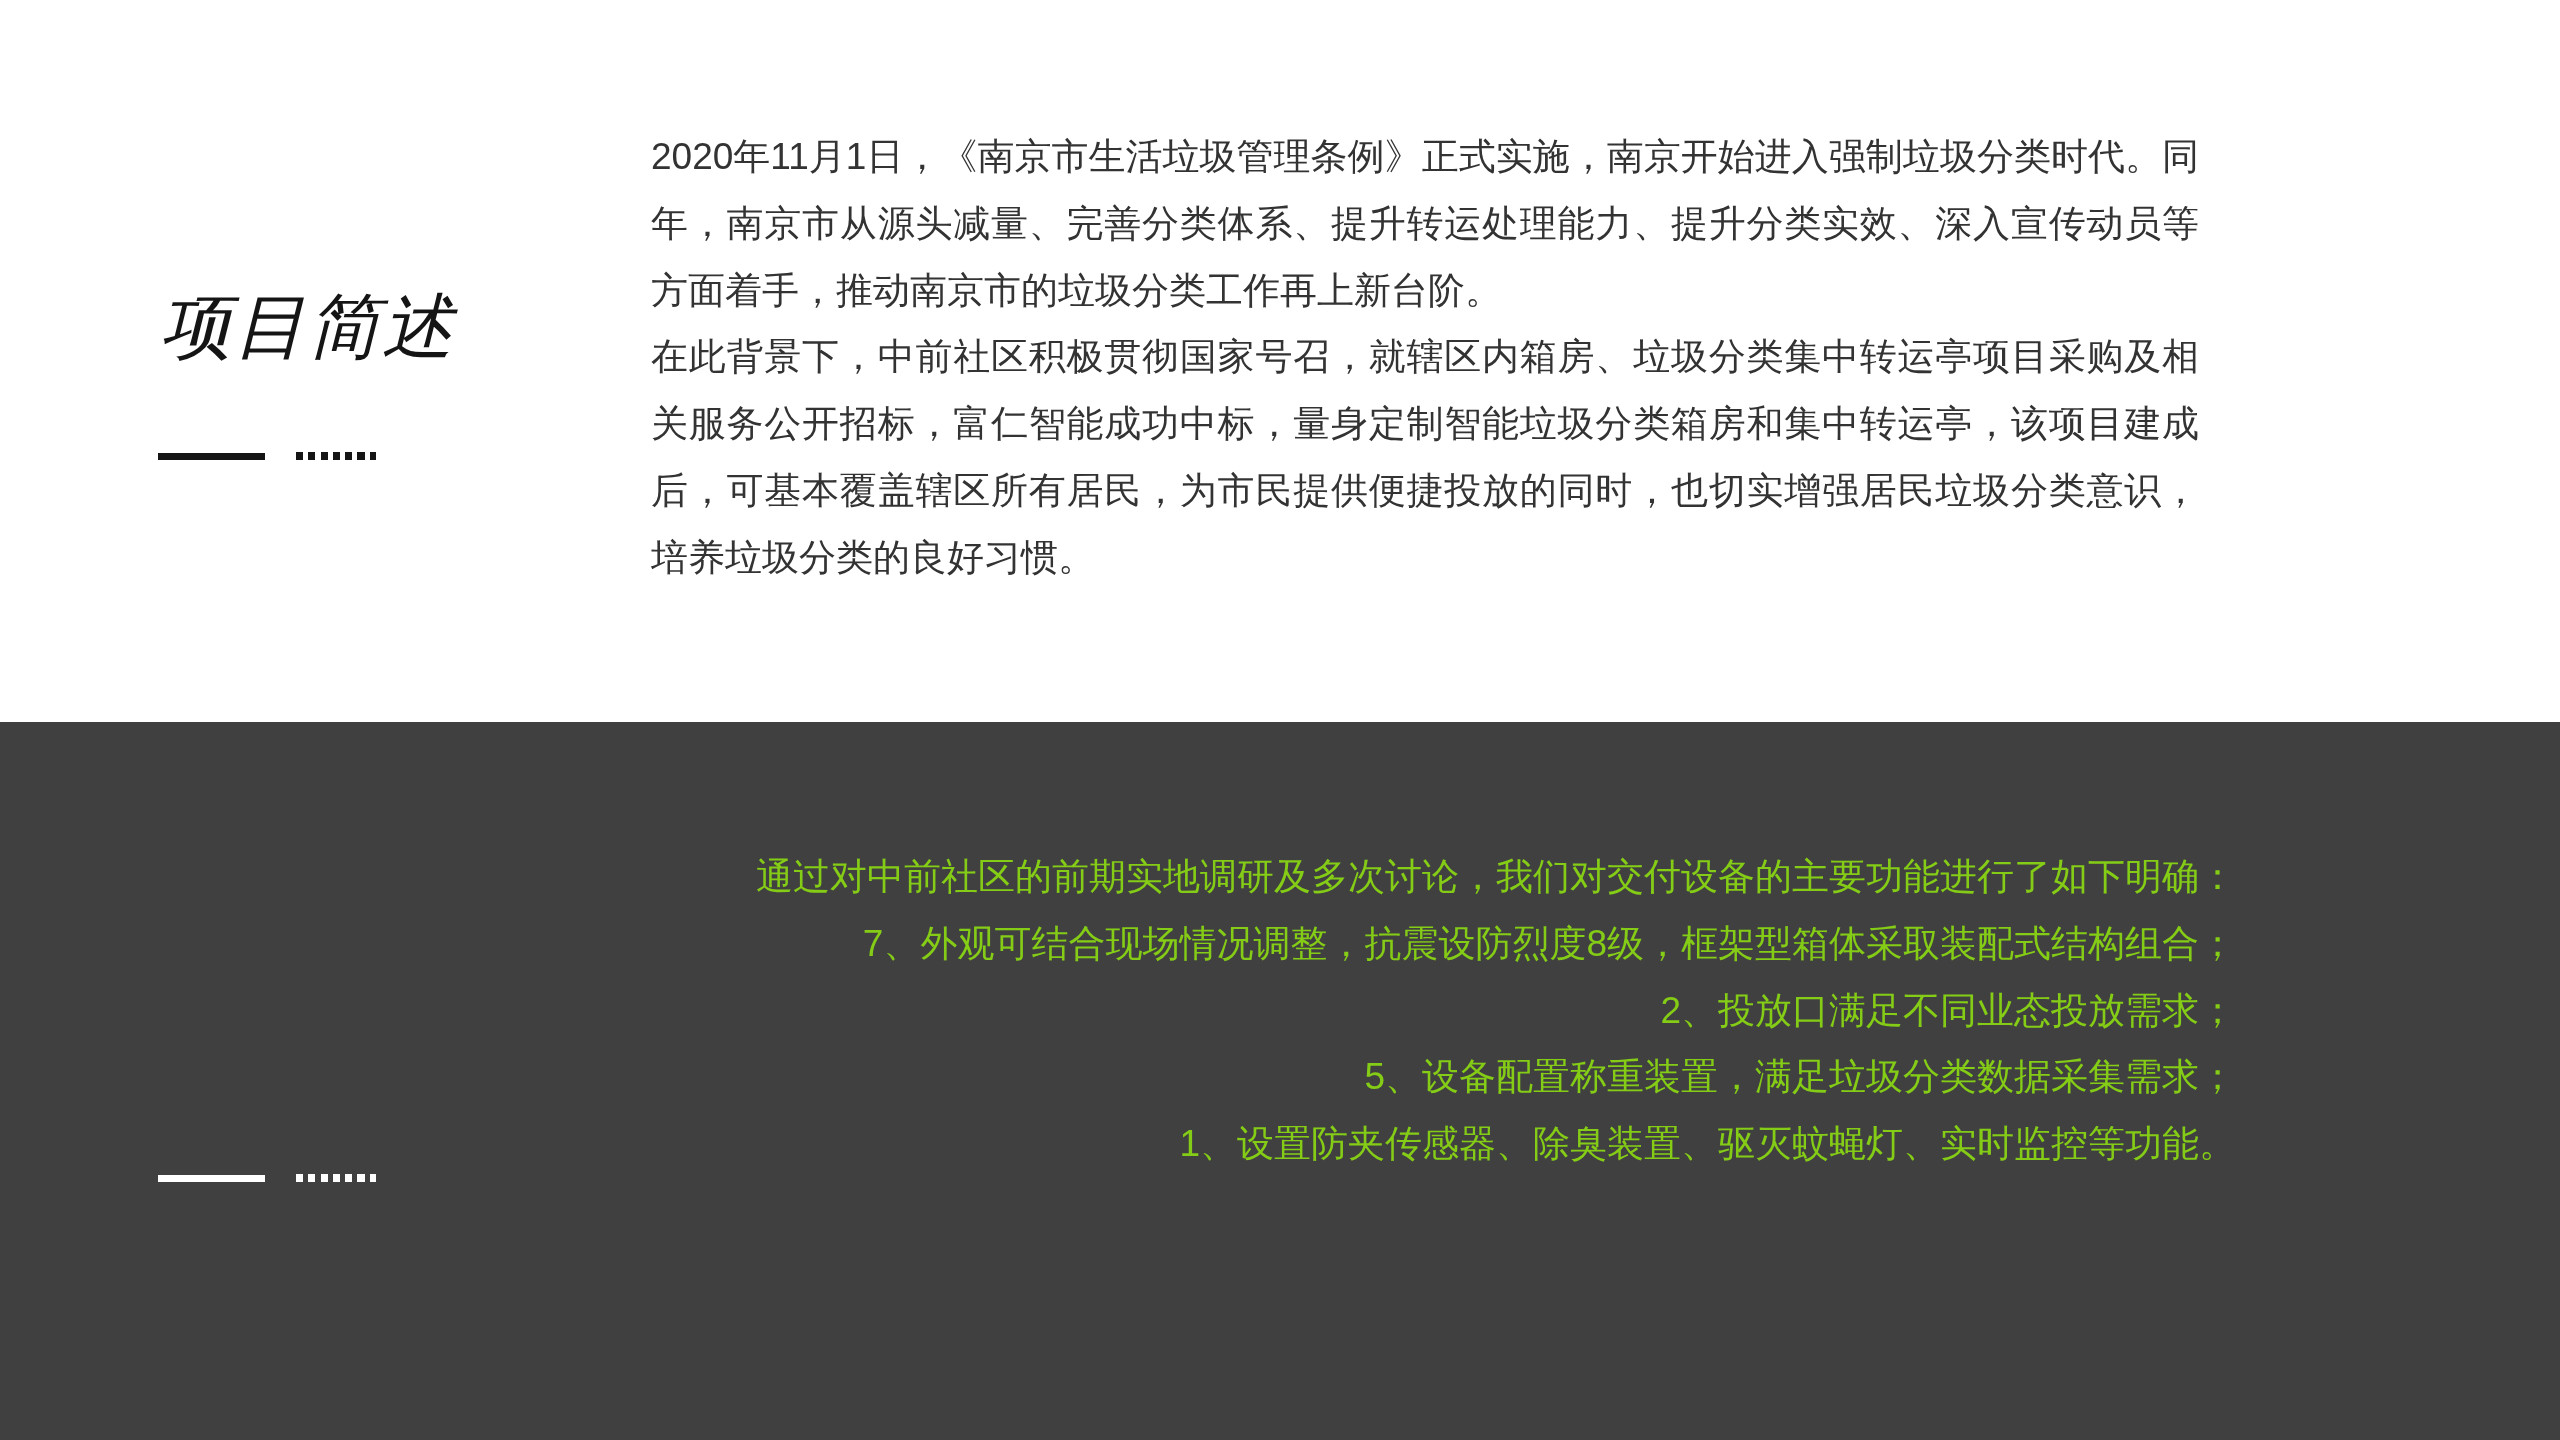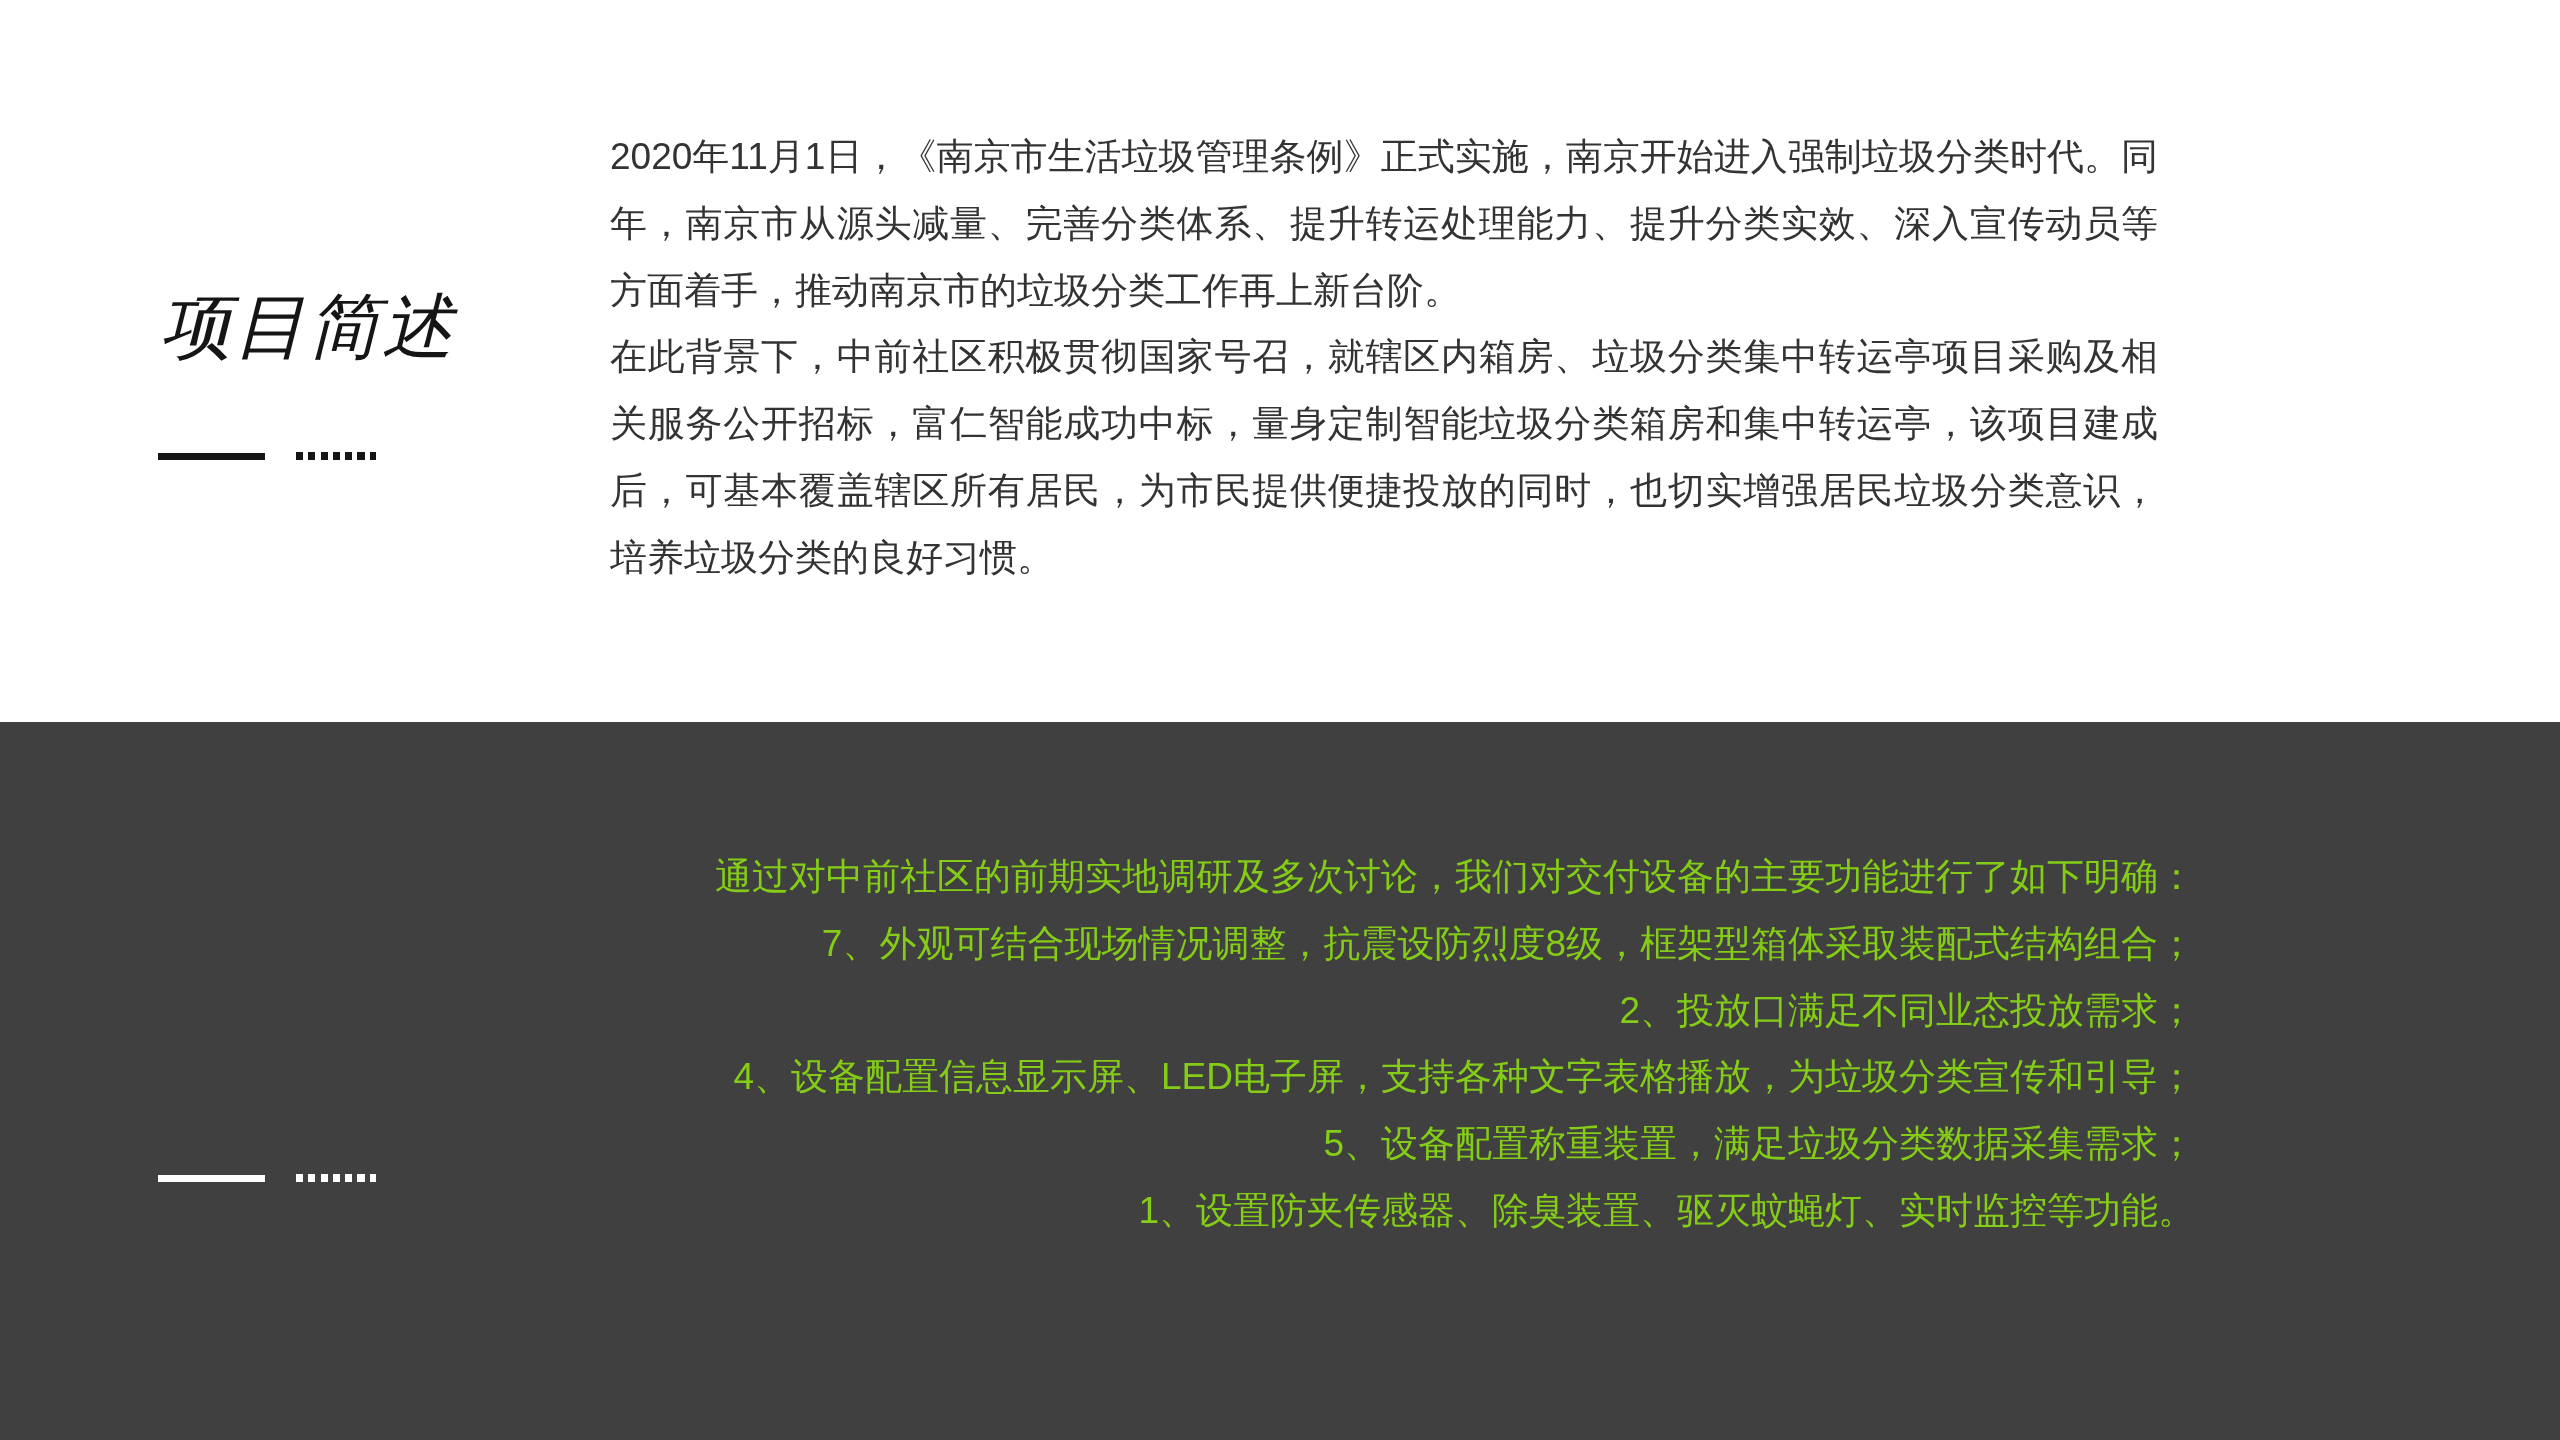--- a/index.html
+++ b/index.html
@@ -64,21 +64,21 @@
   .sec-top .rule-dots {
     background: repeating-linear-gradient(to right, #151515 0 7px, transparent 7px 12.3px);
   }
   .sec-bottom .rule-bar { background: #ffffff; }
   .sec-bottom .rule-dots {
     background: repeating-linear-gradient(to right, #ffffff 0 7px, transparent 7px 12.3px);
   }
 
   .content {
     position: absolute;
-    left: 610px;
+    left: 651px;
     font-size: 37px;
     font-weight: 300;
     line-height: 66.8px;
   }
   .sec-top .content {
     top: 124px;
     width: 1548px;
     color: #333333;
     text-align: justify;
   }
@@ -112,19 +112,18 @@
 
   <section class="sec sec-bottom">
     <div class="title-rule">
       <span class="rule-bar"></span>
       <span class="rule-dots"></span>
     </div>
     <div class="content">
       <p>通过对中前社区的前期实地调研及多次讨论，我们对交付设备的主要功能进行了如下明确：</p>
       <p>7、外观可结合现场情况调整，抗震设防烈度8级，框架型箱体采取装配式结构组合；</p>
       <p>2、投放口满足不同业态投放需求；</p>
-      <p>4、设备配置信息显示屏、LED电子屏，支持各种文字表格播放，为垃圾分类宣传和引导；</p>
       <p>5、设备配置称重装置，满足垃圾分类数据采集需求；</p>
       <p>1、设置防夹传感器、除臭装置、驱灭蚊蝇灯、实时监控等功能。</p>
     </div>
   </section>
 
 </div>
 
 </body></html>

